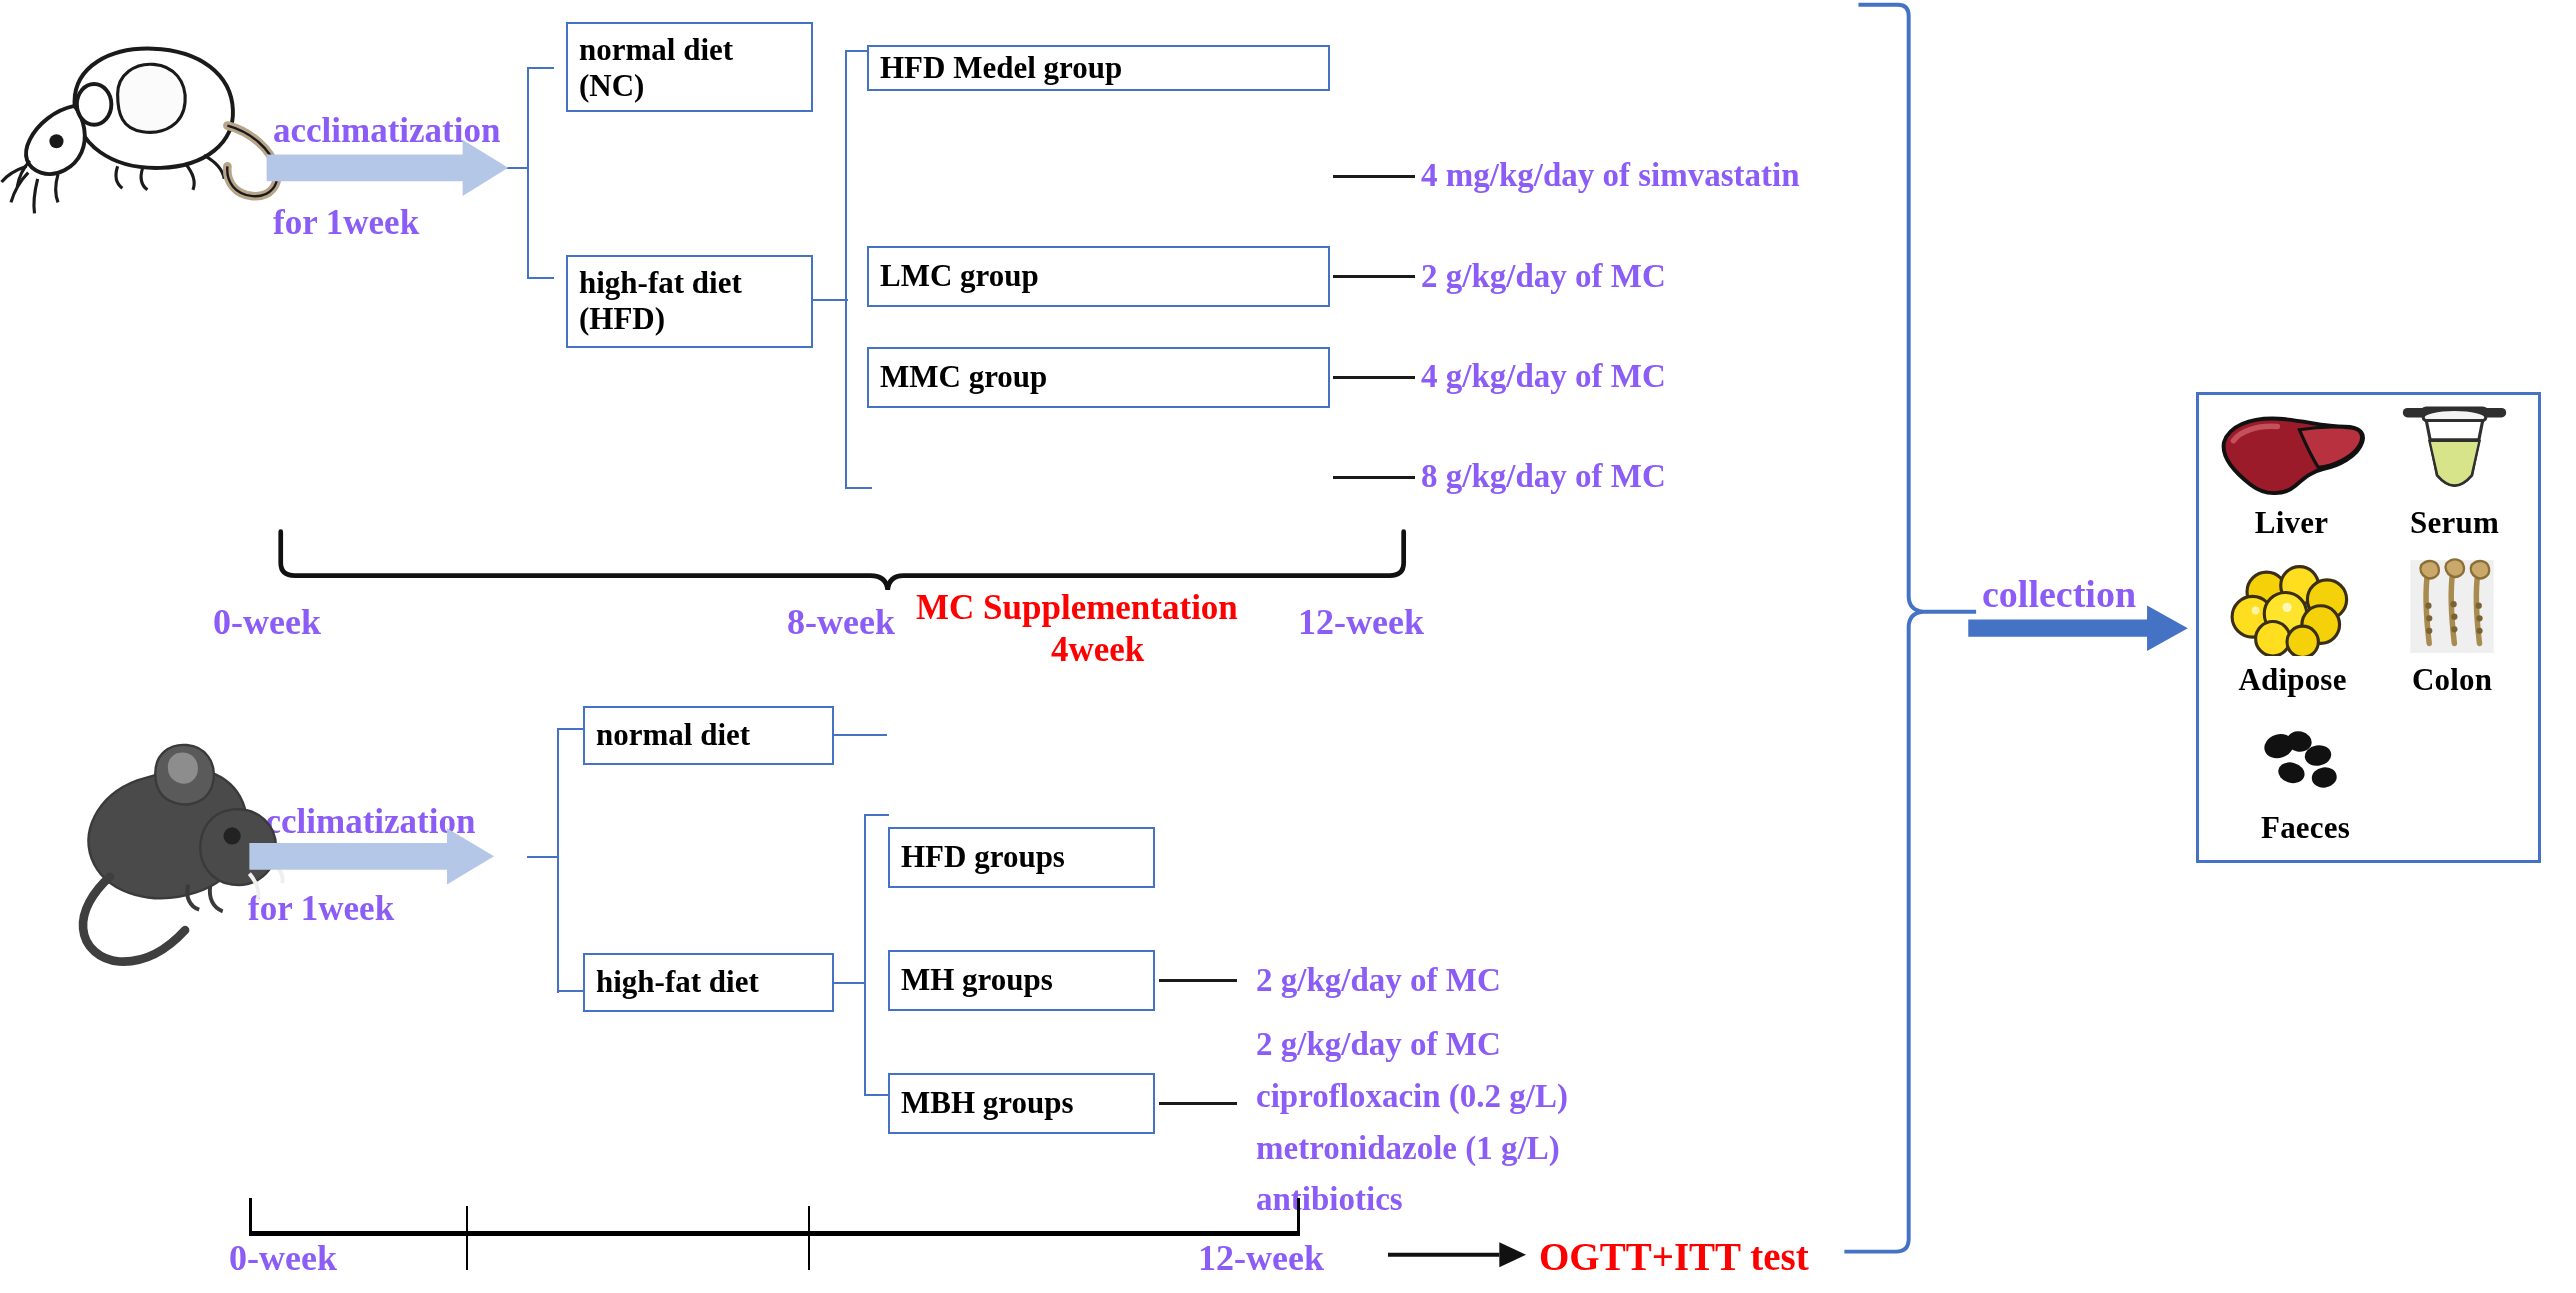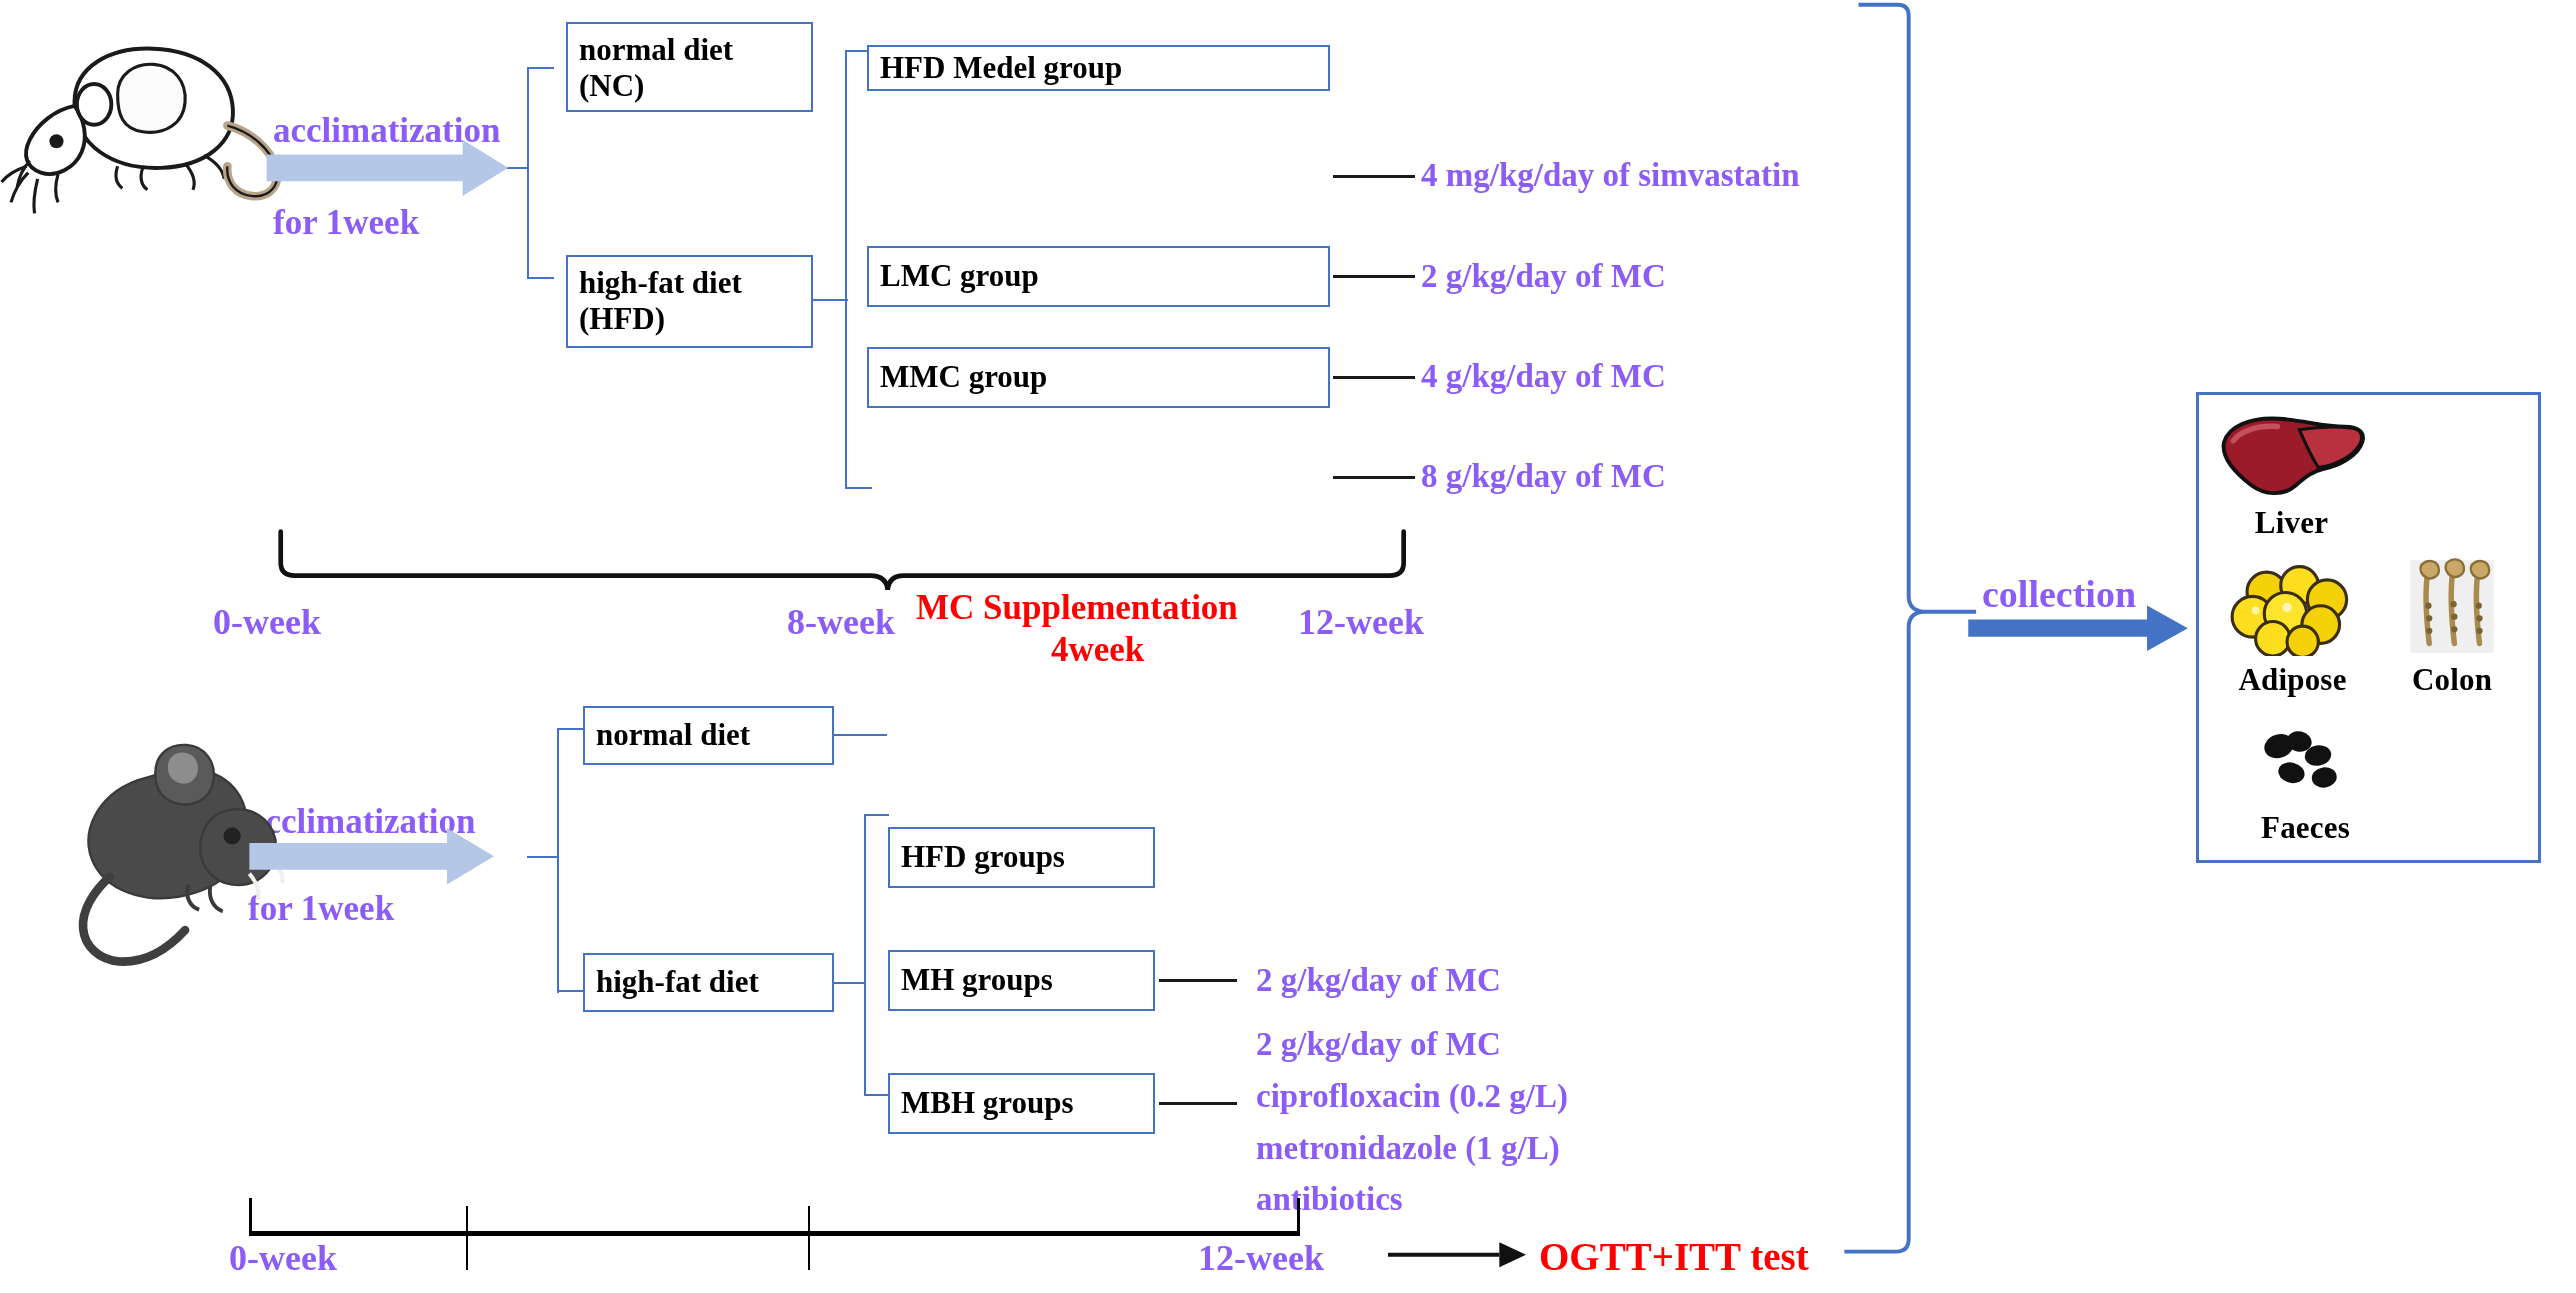--- a/index.html
+++ b/index.html
@@ -257,20 +257,31 @@
     <svg width="157" height="93" viewBox="0 0 200 118">
       <path d="M14,46 C20,26 46,14 84,16 C116,18 140,26 168,26 C186,26 194,34 190,46 C184,64 160,76 140,80
                C126,83 116,92 104,102 C90,114 66,114 48,100 C30,86 10,66 14,46 Z" fill="#9B1B2A" stroke="#111" stroke-width="5" stroke-linejoin="round"></path>
       <path d="M110,30 C134,26 160,26 178,28 C190,30 192,40 186,50 C176,66 152,76 134,78
                C124,62 116,44 110,30 Z" fill="#B8313F" stroke="#111" stroke-width="4"></path>
       <path d="M26,44 C34,32 56,24 82,26" stroke="#C4505C" stroke-width="7" fill="none" stroke-linecap="round"></path>
     </svg>
     <div class="spec-cap">Liver</div>
   </div>
 
+  <div class="spec" style="left:2384px;top:400px;width:141px;">
+    <svg width="141" height="99" viewBox="0 0 180 126">
+      <rect x="46" y="8" width="88" height="16" rx="8" fill="#2f2f2f"></rect>
+      <rect x="24" y="10" width="132" height="12" rx="6" fill="#2f2f2f"></rect>
+      <ellipse cx="90" cy="22" rx="40" ry="10" fill="#f4f4f4" stroke="#2f2f2f" stroke-width="4"></ellipse>
+      <path d="M54,26 L126,26 L112,96 Q90,122 68,96 Z" fill="#ffffff" stroke="#2f2f2f" stroke-width="4"></path>
+      <path d="M58,52 L122,52 L112,96 Q90,122 68,96 Z" fill="#D7E48A" stroke="#2f2f2f" stroke-width="3"></path>
+      <line x1="60" y1="50" x2="120" y2="50" stroke="#2f2f2f" stroke-width="3"></line>
+    </svg>
+    <div class="spec-cap">Serum</div>
+  </div>
 
   <div class="spec" style="left:2218px;top:565px;width:149px;">
     <svg width="149" height="91" viewBox="0 0 190 116">
       <g stroke="#3a2f12" stroke-width="4">
         <circle cx="62" cy="34" r="25" fill="#F5D10A"></circle>
         <circle cx="104" cy="26" r="24" fill="#FFDE20"></circle>
         <circle cx="139" cy="44" r="25" fill="#F5D10A"></circle>
         <circle cx="44" cy="66" r="26" fill="#FFDE20"></circle>
         <circle cx="86" cy="62" r="27" fill="#FFE42E"></circle>
         <circle cx="131" cy="76" r="24" fill="#F5D10A"></circle>

